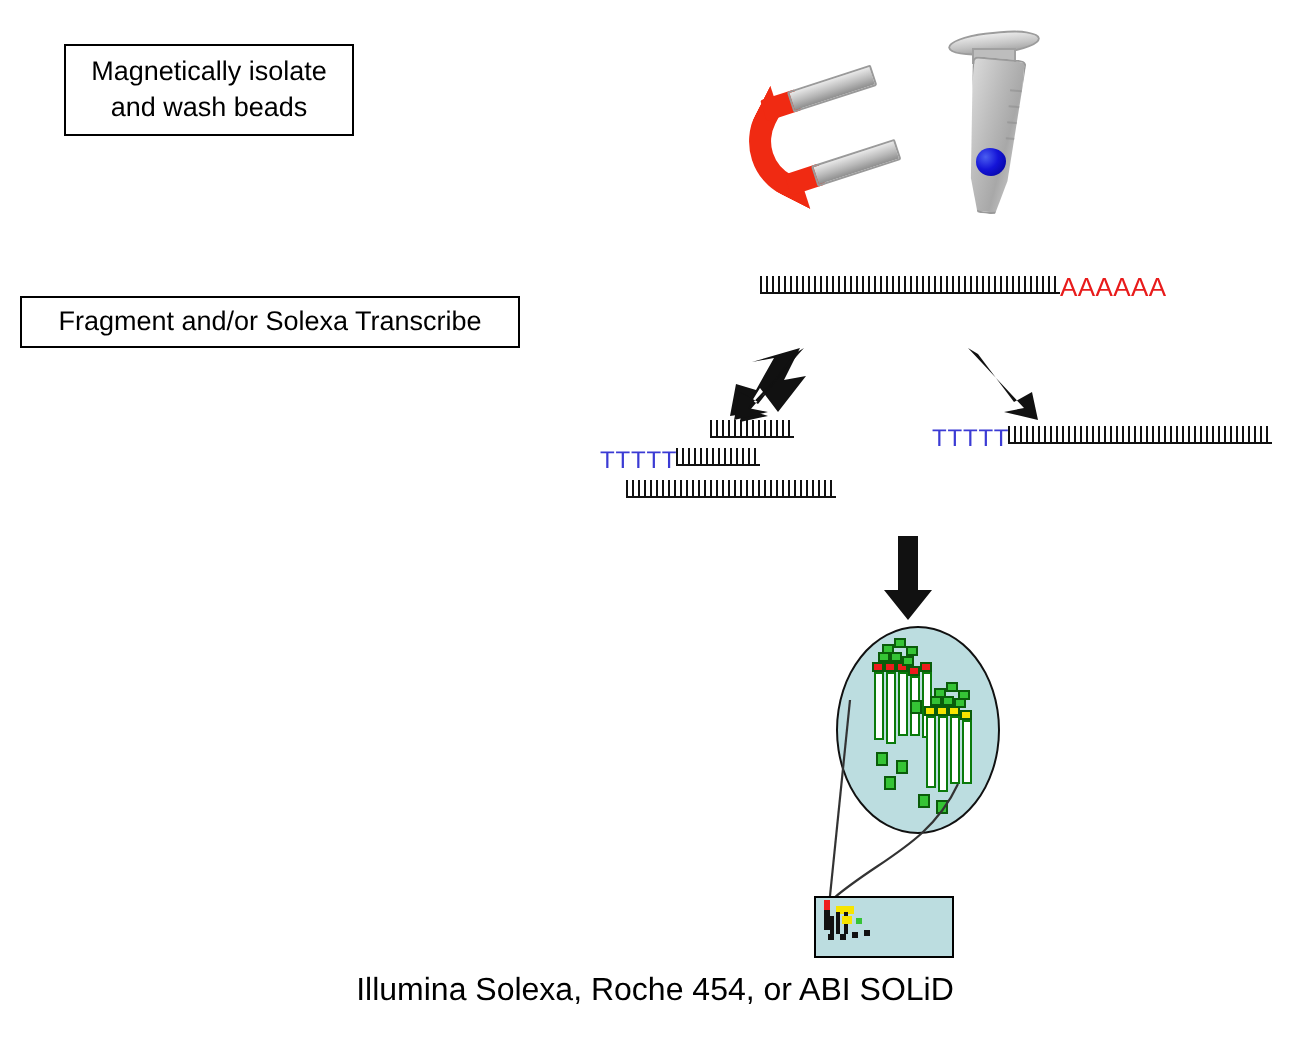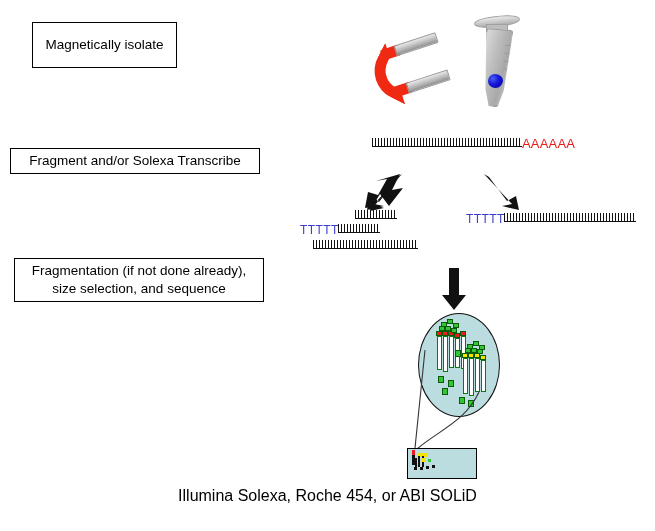--- a/index.html
+++ b/index.html
@@ -231,30 +231,27 @@
   #caption-main { font-size: 16px; line-height: 1.18; }
   #caption-sub  { font-size: 11.5px; line-height: 1.25; }
 </style>
 </head>
 <body>
 
 <div id="canvas">
 
   <div class="step-box" id="step-box-1">
     <span class="ln">Magnetically isolate</span>
+    <span class="ln">and wash beads</span>
   </div>
 
   <div class="step-box" id="step-box-2">
     <span class="ln">Fragment and/or Solexa Transcribe</span>
   </div>
 
-  <div class="step-box" id="step-box-3">
-    <span class="ln">Fragmentation (if not done already),</span>
-    <span class="ln">size selection, and sequence</span>
-  </div>
 
   <div id="magnet">
     <div class="magnet-u"></div>
     <div class="magnet-bar" id="magnet-bar-top"></div>
     <div class="magnet-bar" id="magnet-bar-bot"></div>
     <div class="magnet-arm" id="magnet-arm-top"></div>
     <div class="magnet-arm" id="magnet-arm-bot"></div>
   </div>
 
   <div id="tube">
@@ -262,21 +259,21 @@
     <div id="tube-neck"></div>
     <div id="tube-body">
       <div class="tube-grad" style="top:14px;"></div>
       <div class="tube-grad" style="top:22px;"></div>
       <div class="tube-grad" style="top:30px;"></div>
       <div class="tube-grad" style="top:38px;"></div>
     </div>
     <div id="tube-bead"></div>
   </div>
 
-  <div class="strand" id="mrna-strand" style="left:372px; top:138px; width:212px;">
+  <div class="strand" id="mrna-strand" style="left:380px; top:138px; width:212px;">
     <div class="comb" style="width:150px;"></div>
     <span class="polya" style="left:150px; top:-1px;">AAAAAA</span>
   </div>
 
   <svg class="arrow-svg" id="arrow-left" width="46" height="42" style="left:362px; top:172px;">
     <polygon points="38,2 30,18 41,16 27,34 18,22 10,35 3,36 6,20 16,23 25,7 14,9" fill="#111111"></polygon>
     <polygon points="39,3 13,33 22,36 8,39 10,26 17,30 36,6" fill="#111111"></polygon>
     <path d="M 40 2 L 12 32 L 22 34 L 5 38 L 8 24 L 17 29 L 35 5 Z" fill="#111111"></path>
   </svg>
 

